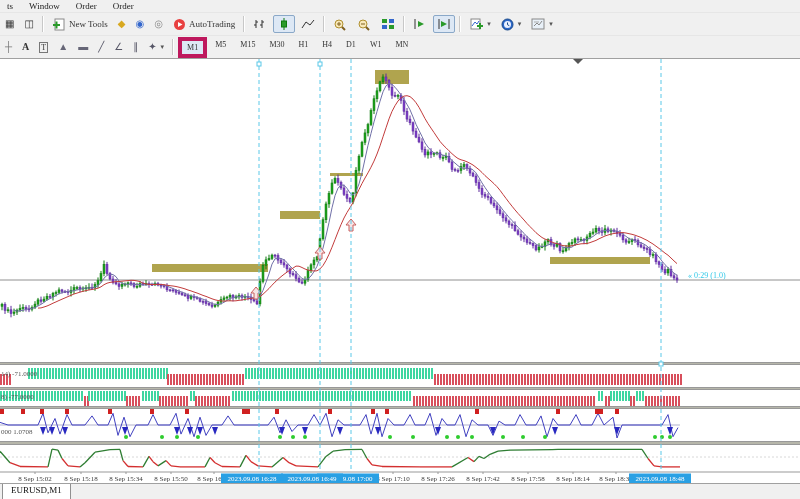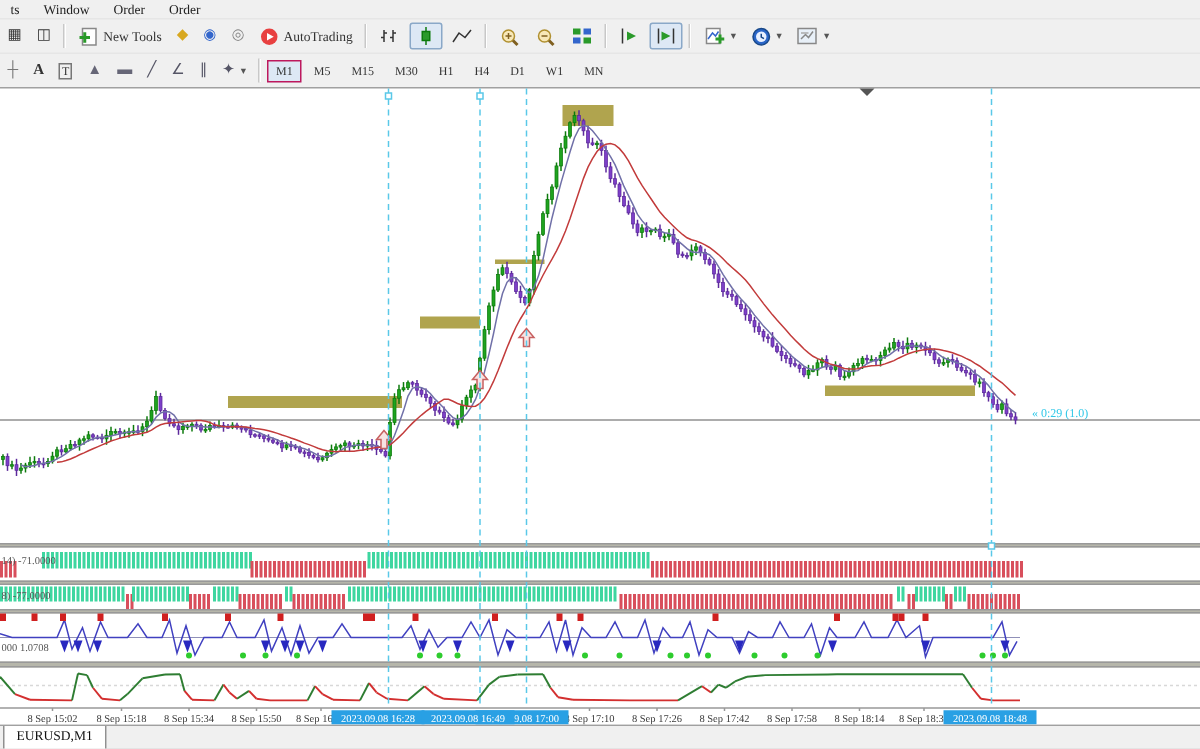--- a/index.html
+++ b/index.html
@@ -15,21 +15,21 @@
            border-top:1px solid #e6e6e6;font-size:9px;color:#333;}
   .tb-sep{width:1px;height:16px;background:#c8c8c8;margin:0 3px;
           border-right:1px solid #fff;}
   .tb-btn{display:flex;align-items:center;gap:3px;padding:2px 3px;margin:0 1px;
           border:1px solid transparent;border-radius:2px;white-space:nowrap;}
   .tb-btn.active{border:1px solid #8aa8c8;background:#dde8f5;}
   .glyph{font-size:10px;line-height:12px;}
   .gold{color:#d8a820;} .blue{color:#3366cc;}
   .tf-btn{padding:2px 5px;margin:0 1px;font-size:8px;color:#333;
           border:1px solid transparent;}
-  .tf-btn.active{border:1px solid #be185d;background:#dde8f5;}
+  .tf-btn.active{border:4px solid #be185d;background:#dde8f5;}
   .drop{font-size:7px;color:#555;margin-left:1px;}
   .tbox{border:1px solid #777;font-size:8px;line-height:9px;padding:0 1px;}
   
   #chart-svg{display:block;background:#ffffff;}
   
   .tabbar{height:18px;background:#f0f0f0;border-top:1px solid #a0a0a0;
           display:flex;align-items:flex-start;padding-left:2px;}
   .tab{background:#ffffff;border:1px solid #909090;border-top:none;
        font-size:9px;color:#111;padding:1px 8px 2px 8px;height:13px;}
   .icon-svg{display:block;}

